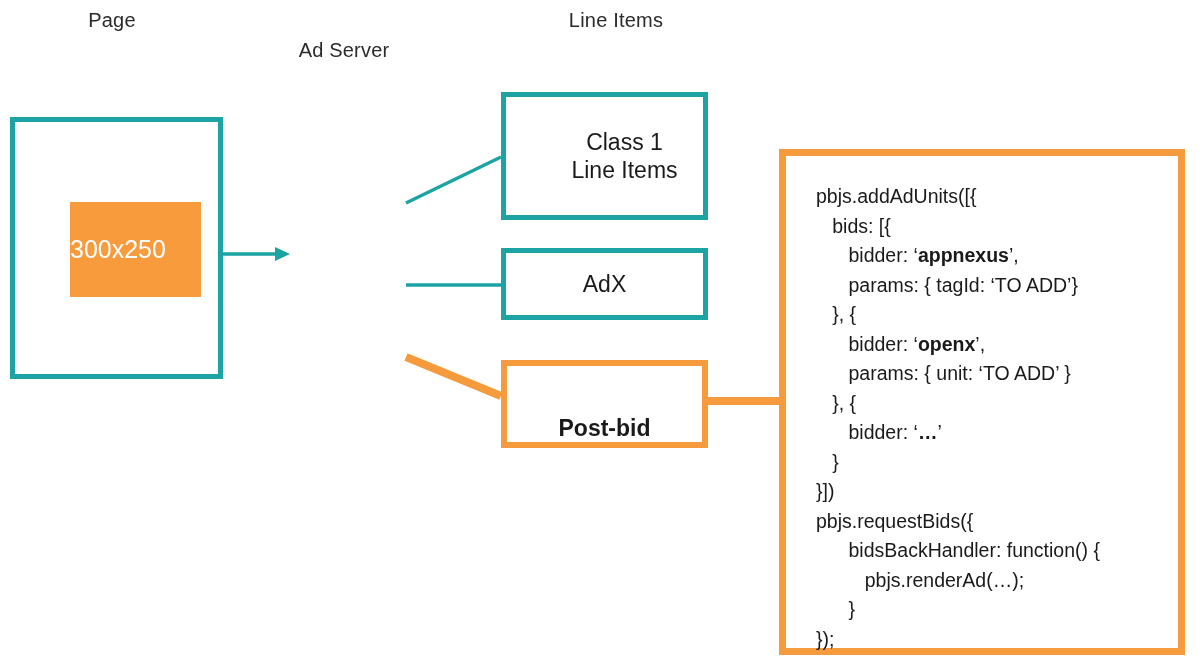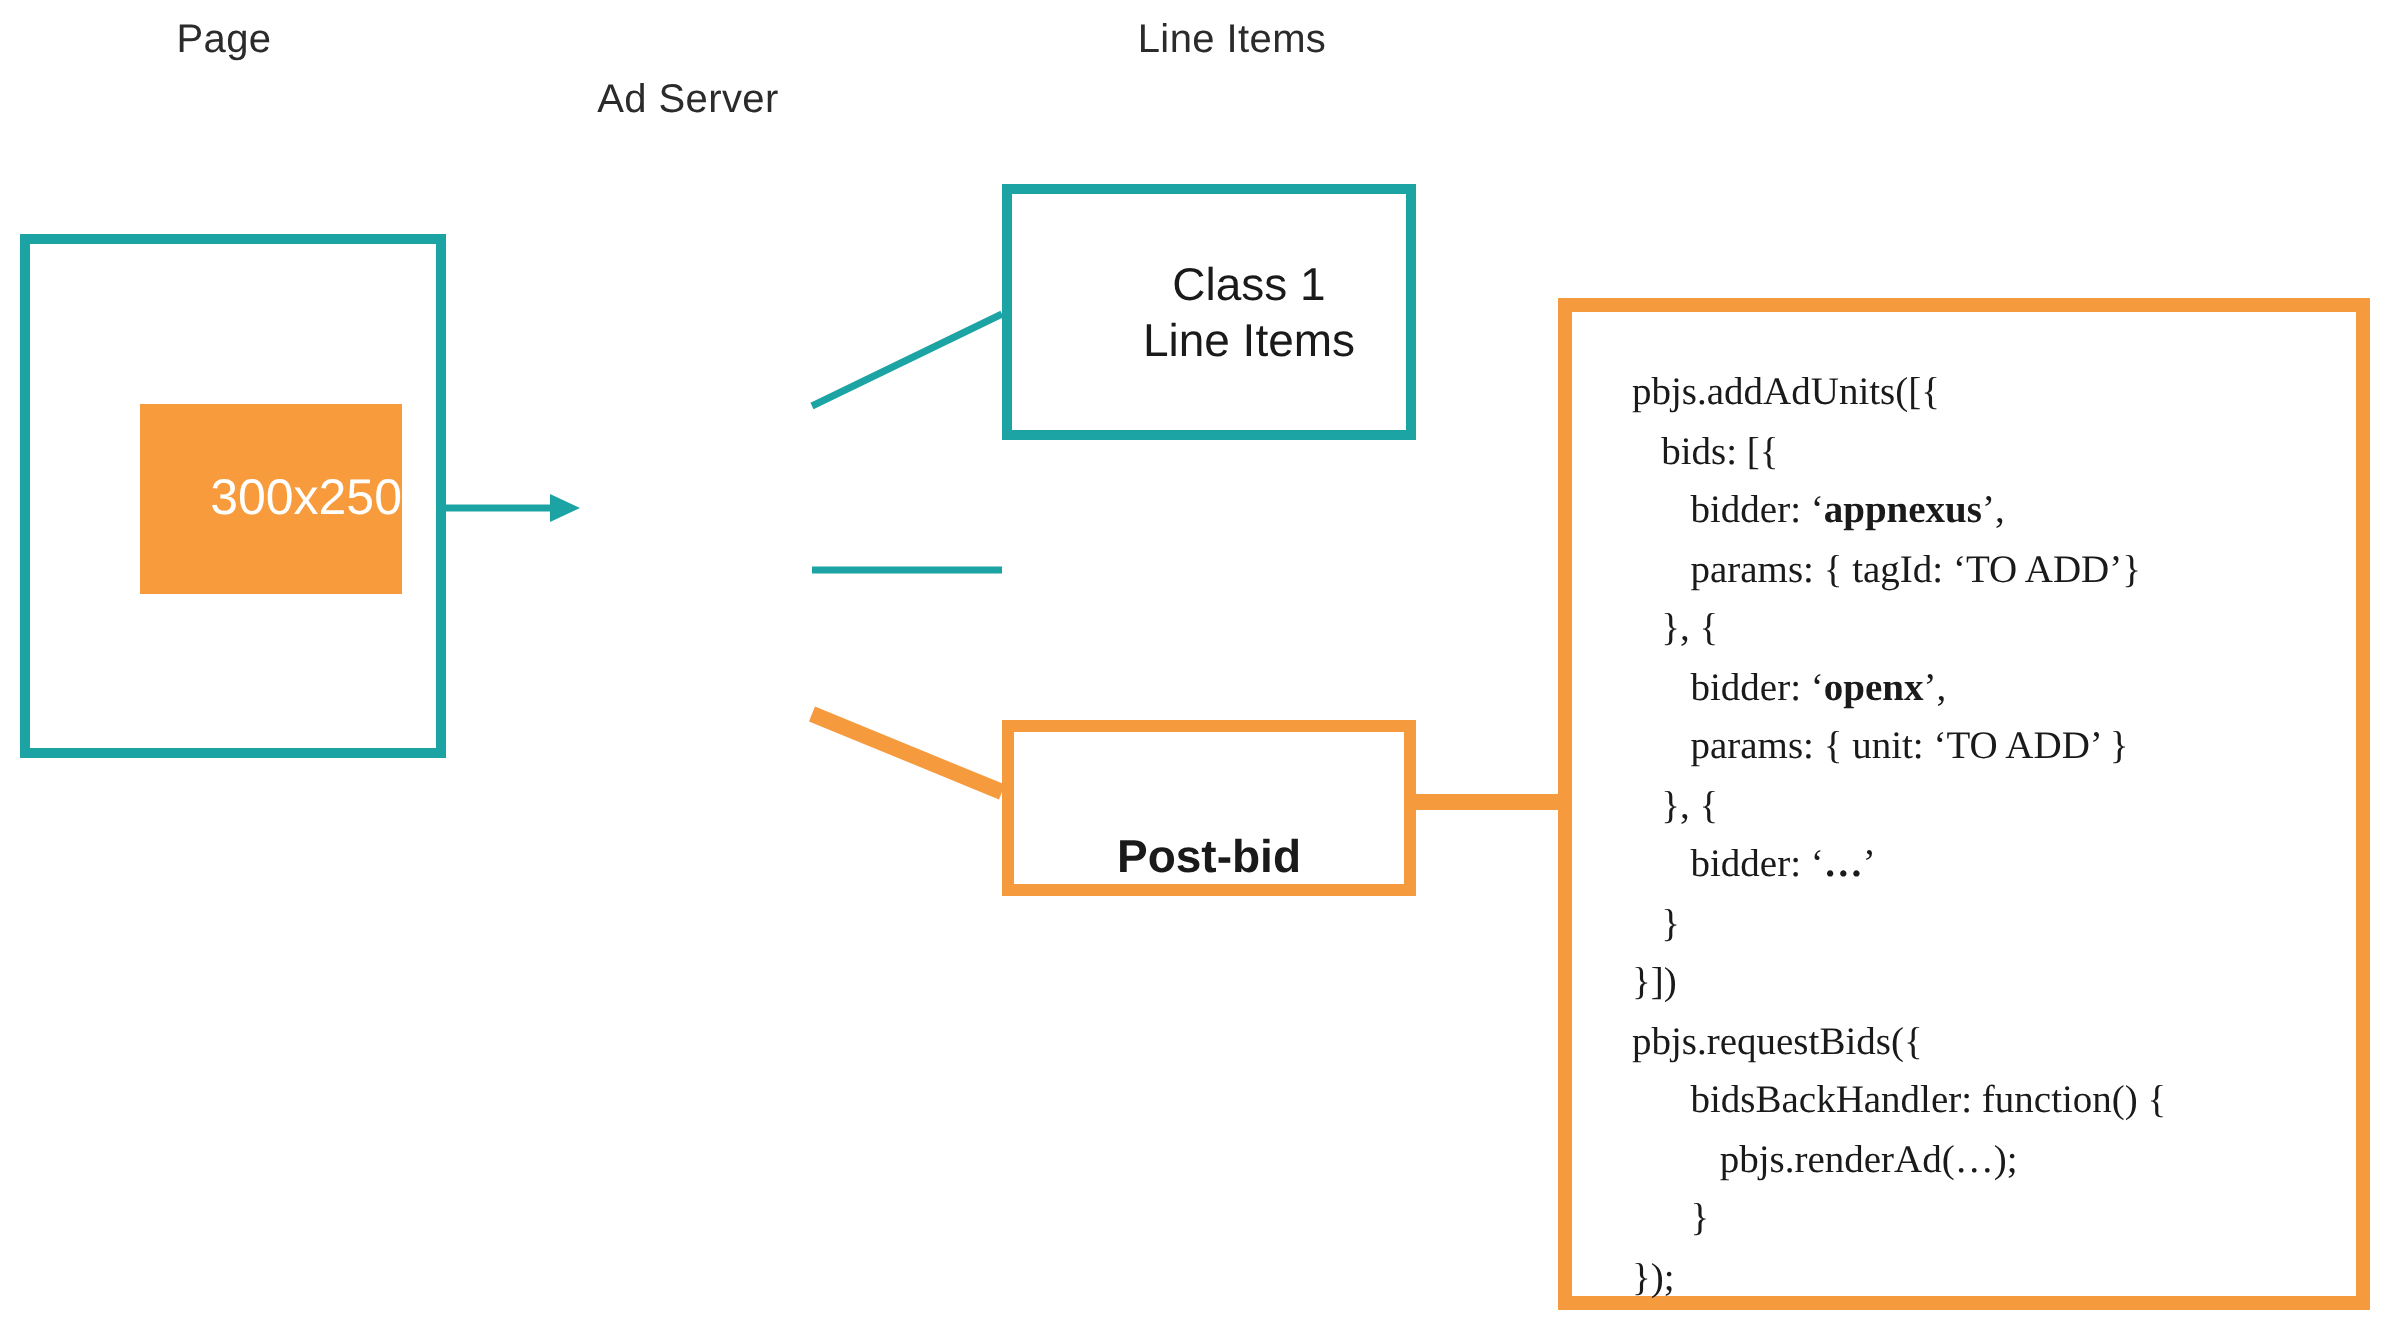--- a/index.html
+++ b/index.html
@@ -51,21 +51,21 @@
   .box-label.bold { font-weight: bold; font-size: 23px; }
 
   
   #page-box { left: 10px; top: 117px; width: 213px; height: 262px; }
 
   
   #slot-300x250 {
     position: absolute;
     left: 70px; top: 202px; width: 131px; height: 95px;
     background: #F79B3C;
-    display: flex; align-items: center; justify-content: flex-end;
+    display: flex; align-items: center; justify-content: flex-start;
   }
   #slot-300x250 .slot-text {
     color: #ffffff;
     font-size: 25px;
     line-height: 1;
   }
 
   
   #dfp-box { left: 288px; top: 93px; width: 118px; height: 352px; }
 
@@ -78,21 +78,21 @@
   #creatives-box {
     position: absolute;
     left: 779px; top: 149px; width: 406px; height: 506px;
     box-sizing: border-box;
     border: 7px solid #F59B3E;
     background: #ffffff;
   }
   #code-block {
     position: absolute;
     left: 30px; top: 26px;
-    font-family: Liberation Serif, serif;
+    font-family: Liberation Sans, sans-serif;
     font-size: 19.5px;
     line-height: 29.5px;
     color: #1a1a1a;
     white-space: pre;
   }
   #code-block .ln { display: block; white-space: pre; }
   #code-block b { font-weight: bold; }
 
   
   #connectors {
@@ -130,20 +130,23 @@
   <div id="slot-300x250">
     <span class="slot-text">300x250</span>
   </div>
 
 
   <div class="box box-teal" id="class1-box">
     <span class="box-label">Class 1
 Line Items</span>
   </div>
 
+  <div class="box box-teal" id="adx-box">
+    <span class="box-label">AdX</span>
+  </div>
 
   <div class="box box-orange" id="postbid-box">
     <span class="box-label bold">Post-bid</span>
   </div>
 
   <div id="creatives-box">
     <div id="code-block"><span class="ln">pbjs.addAdUnits([{</span><span class="ln">   bids: [{</span><span class="ln">      bidder: ‘<b>appnexus</b>’,</span><span class="ln">      params: { tagId: ‘TO ADD’}</span><span class="ln">   }, {</span><span class="ln">      bidder: ‘<b>openx</b>’,</span><span class="ln">      params: { unit: ‘TO ADD’ }</span><span class="ln">   }, {</span><span class="ln">      bidder: ‘<b>…</b>’</span><span class="ln">   }</span><span class="ln">}])</span><span class="ln">pbjs.requestBids({</span><span class="ln">      bidsBackHandler: function() {</span><span class="ln">         pbjs.renderAd(…);</span><span class="ln">      }</span><span class="ln">});</span></div>
   </div>
 
 </div>

